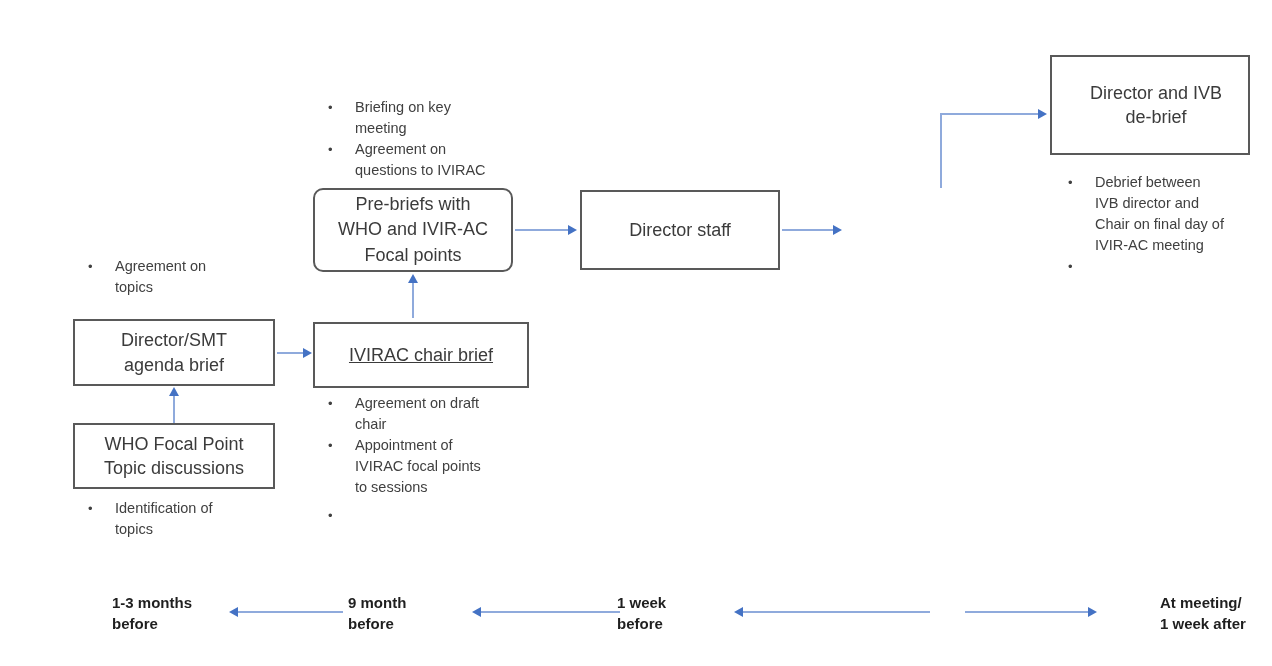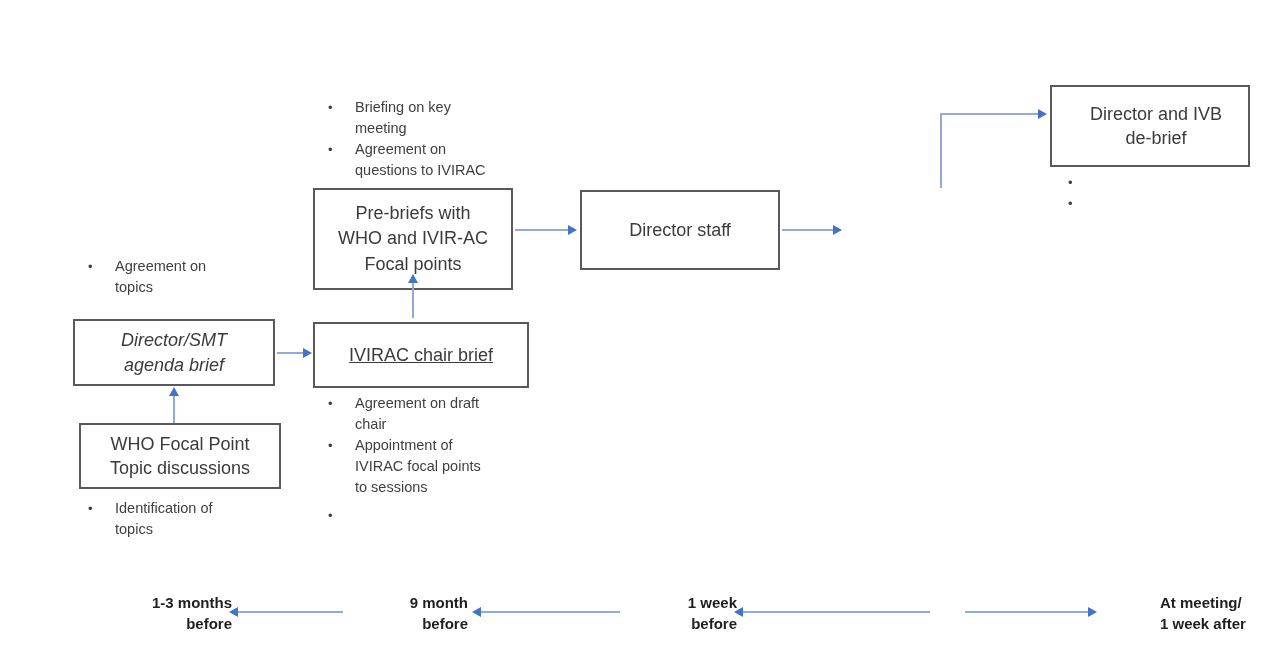--- a/index.html
+++ b/index.html
@@ -20,44 +20,44 @@
   .bullets{position:absolute;font-size:14.5px;line-height:21px;color:#404040;}
   .b-row{display:flex;align-items:flex-start;}
   .b-dot{flex:0 0 40px;box-sizing:border-box;padding-left:13px;font-size:13px;}
   .b-text{white-space:pre-line;}
   .b-gap{margin-top:7px;}
   .shaft-h{position:absolute;height:2px;background:#8faadc;}
   .shaft-v{position:absolute;width:2px;background:#8faadc;}
   .head-r{position:absolute;width:0;height:0;border-top:5px solid transparent;border-bottom:5px solid transparent;border-left:9px solid #4472c4;}
   .head-l{position:absolute;width:0;height:0;border-top:5px solid transparent;border-bottom:5px solid transparent;border-right:9px solid #4472c4;}
   .head-u{position:absolute;width:0;height:0;border-left:5px solid transparent;border-right:5px solid transparent;border-bottom:9px solid #4472c4;}
-  .t-label{position:absolute;font-size:15px;font-weight:bold;line-height:21px;color:#1f1f1f;text-align:right;white-space:pre-line;}
+  .t-label{position:absolute;font-size:15px;font-weight:bold;line-height:21px;color:#1f1f1f;text-align:left;white-space:pre-line;}
   .t-label.left{text-align:left;}
 </style>
 </head>
 <body>
 
 <div id="canvas">
 
-  <div class="box" style="left:73px;top:319px;width:202px;height:67px;font-style:italic;">Director/SMT
+  <div class="box" style="left:73px;top:319px;width:202px;height:67px;">Director/SMT
 agenda brief</div>
 
-  <div class="box" style="left:79px;top:423px;width:202px;height:66px;">WHO Focal Point
+  <div class="box" style="left:73px;top:423px;width:202px;height:66px;">WHO Focal Point
 Topic discussions</div>
 
   <div class="box" style="left:313px;top:322px;width:216px;height:66px;text-decoration:underline;">IVIRAC chair brief</div>
 
-  <div class="box" style="left:313px;top:188px;width:200px;height:102px;line-height:1.4;">Pre-briefs with
+  <div class="box" style="left:313px;top:188px;width:200px;height:84px;line-height:1.4;border-radius:10px;">Pre-briefs with
 WHO and IVIR-AC
 Focal points</div>
 
   <div class="box" style="left:580px;top:190px;width:200px;height:80px;">Director staff</div>
 
 
-  <div class="box" style="left:1050px;top:85px;width:200px;height:82px;padding-left:12px;">Director and IVB
+  <div class="box" style="left:1050px;top:55px;width:200px;height:100px;padding-left:12px;">Director and IVB
 de-brief</div>
 
   <div class="bullets" style="left:75px;top:256px;width:190px;">
     <div class="b-row">
       <span class="b-dot">•</span>
       <span class="b-text">Agreement on
 topics</span>
     </div>
   </div>
 
@@ -95,20 +95,24 @@
 to sessions</span>
     </div>
     <div class="b-row b-gap">
       <span class="b-dot">•</span>
     </div>
   </div>
 
   <div class="bullets" style="left:1055px;top:172px;width:200px;">
     <div class="b-row">
       <span class="b-dot">•</span>
+      <span class="b-text">Debrief between
+IVB director and
+Chair on final day of
+IVIR-AC meeting</span>
     </div>
     <div class="b-row">
       <span class="b-dot">•</span>
     </div>
   </div>
 
   <div>
     <div class="shaft-v" style="left:173px;top:394px;height:29px;"></div>
     <div class="head-u" style="left:169px;top:387px;"></div>
   </div>

